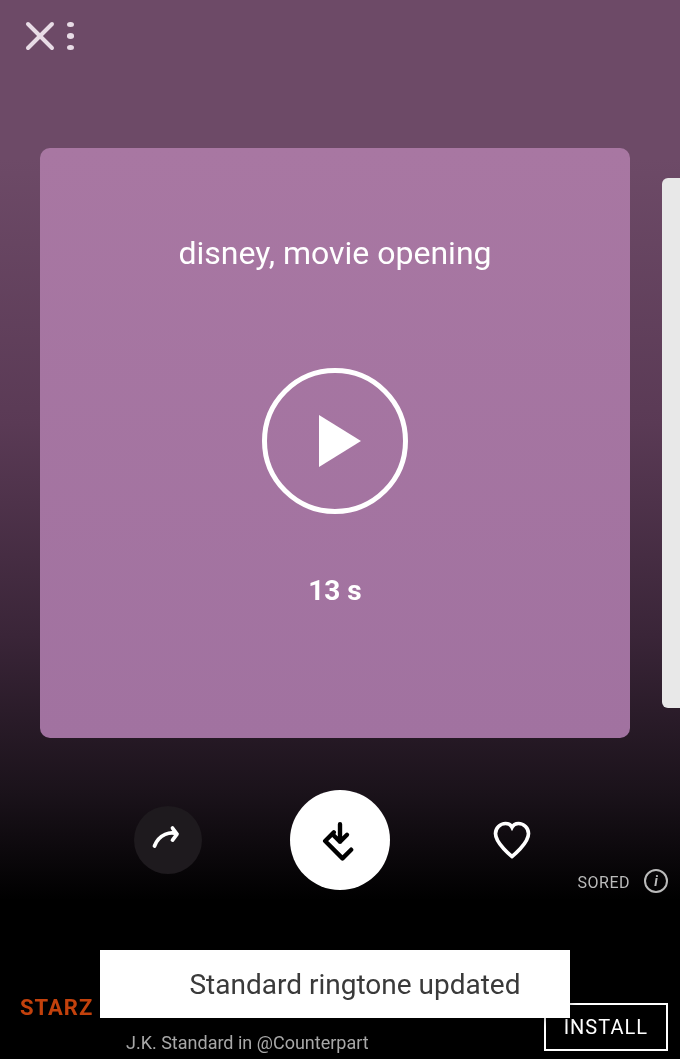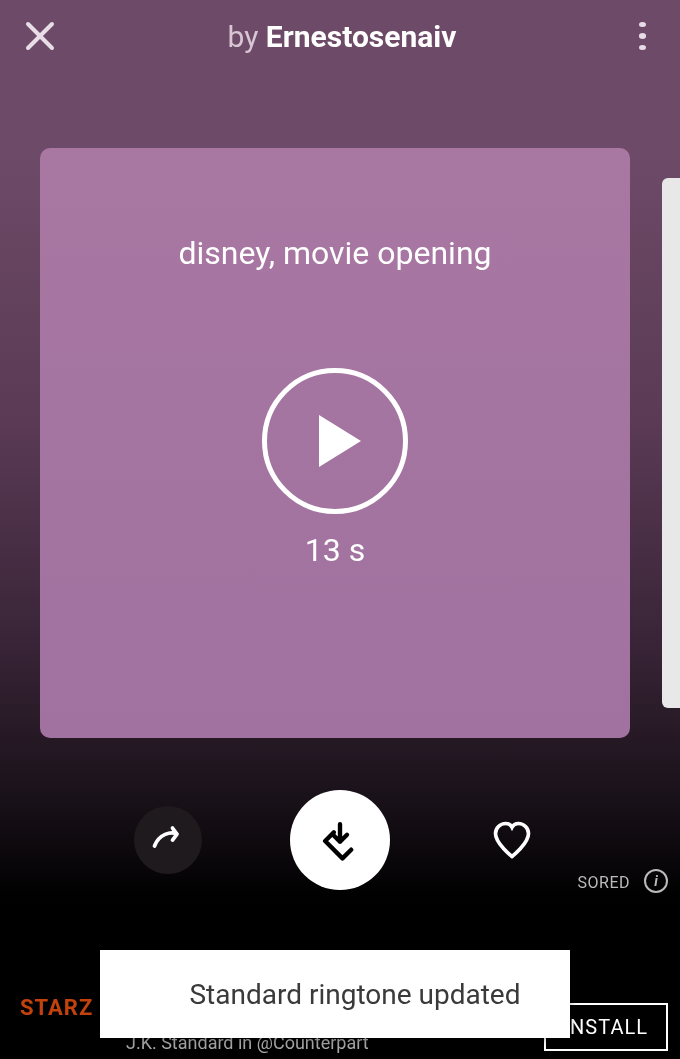--- a/index.html
+++ b/index.html
@@ -96,24 +96,24 @@
     }
     .play-triangle {
       width: 0;
       height: 0;
       border-top: 26px solid transparent;
       border-bottom: 26px solid transparent;
       border-left: 42px solid #fff;
       margin-left: 10px;
     }
     .duration {
-      margin-top: 17px;
-      color: #fff;
-      font-size: 32px;
-      font-weight: 400;
+      margin-top: 60px;
+      color: #fff;
+      font-size: 28px;
+      font-weight: 700;
     }
     .next-card {
       position: absolute;
       top: 178px;
       right: 0;
       width: 18px;
       height: 530px;
       background: #e8e8e8;
       border-top-left-radius: 6px;
       border-bottom-left-radius: 6px;
@@ -146,21 +146,21 @@
       background: #fff;
     }
     .action-favorite {
       background: transparent;
     }
     .toast {
       position: absolute;
       top: 950px;
       left: 100px;
       width: 470px;
-      height: 88px;
+      height: 68px;
       background: #fff;
       display: flex;
       align-items: center;
       justify-content: center;
       color: #3a3a3a;
       font-size: 28px;
       box-shadow: 0 2px 8px rgba(0,0,0,0.3);
       z-index: 10;
       padding-left: 40px;
     }
@@ -238,25 +238,20 @@
 <body>
 
 <div class="screen">
 
   <div class="header">
     <div class="close-icon">
       <svg viewBox="0 0 32 32" width="32" height="32">
         <line x1="4" y1="4" x2="28" y2="28" stroke="#e8dce6" stroke-width="4" stroke-linecap="round"></line>
         <line x1="28" y1="4" x2="4" y2="28" stroke="#e8dce6" stroke-width="4" stroke-linecap="round"></line>
       </svg>
-    </div>
-    <div class="header-title">
-      <span class="by">by</span>
-      <span> </span>
-      <span class="author">Ernestosenaiv</span>
     </div>
     <div class="more-icon">
       <div class="more-dot"></div>
       <div class="more-dot"></div>
       <div class="more-dot"></div>
     </div>
   </div>
 
   <div class="card">
     <div class="card-title">disney, movie opening</div>

